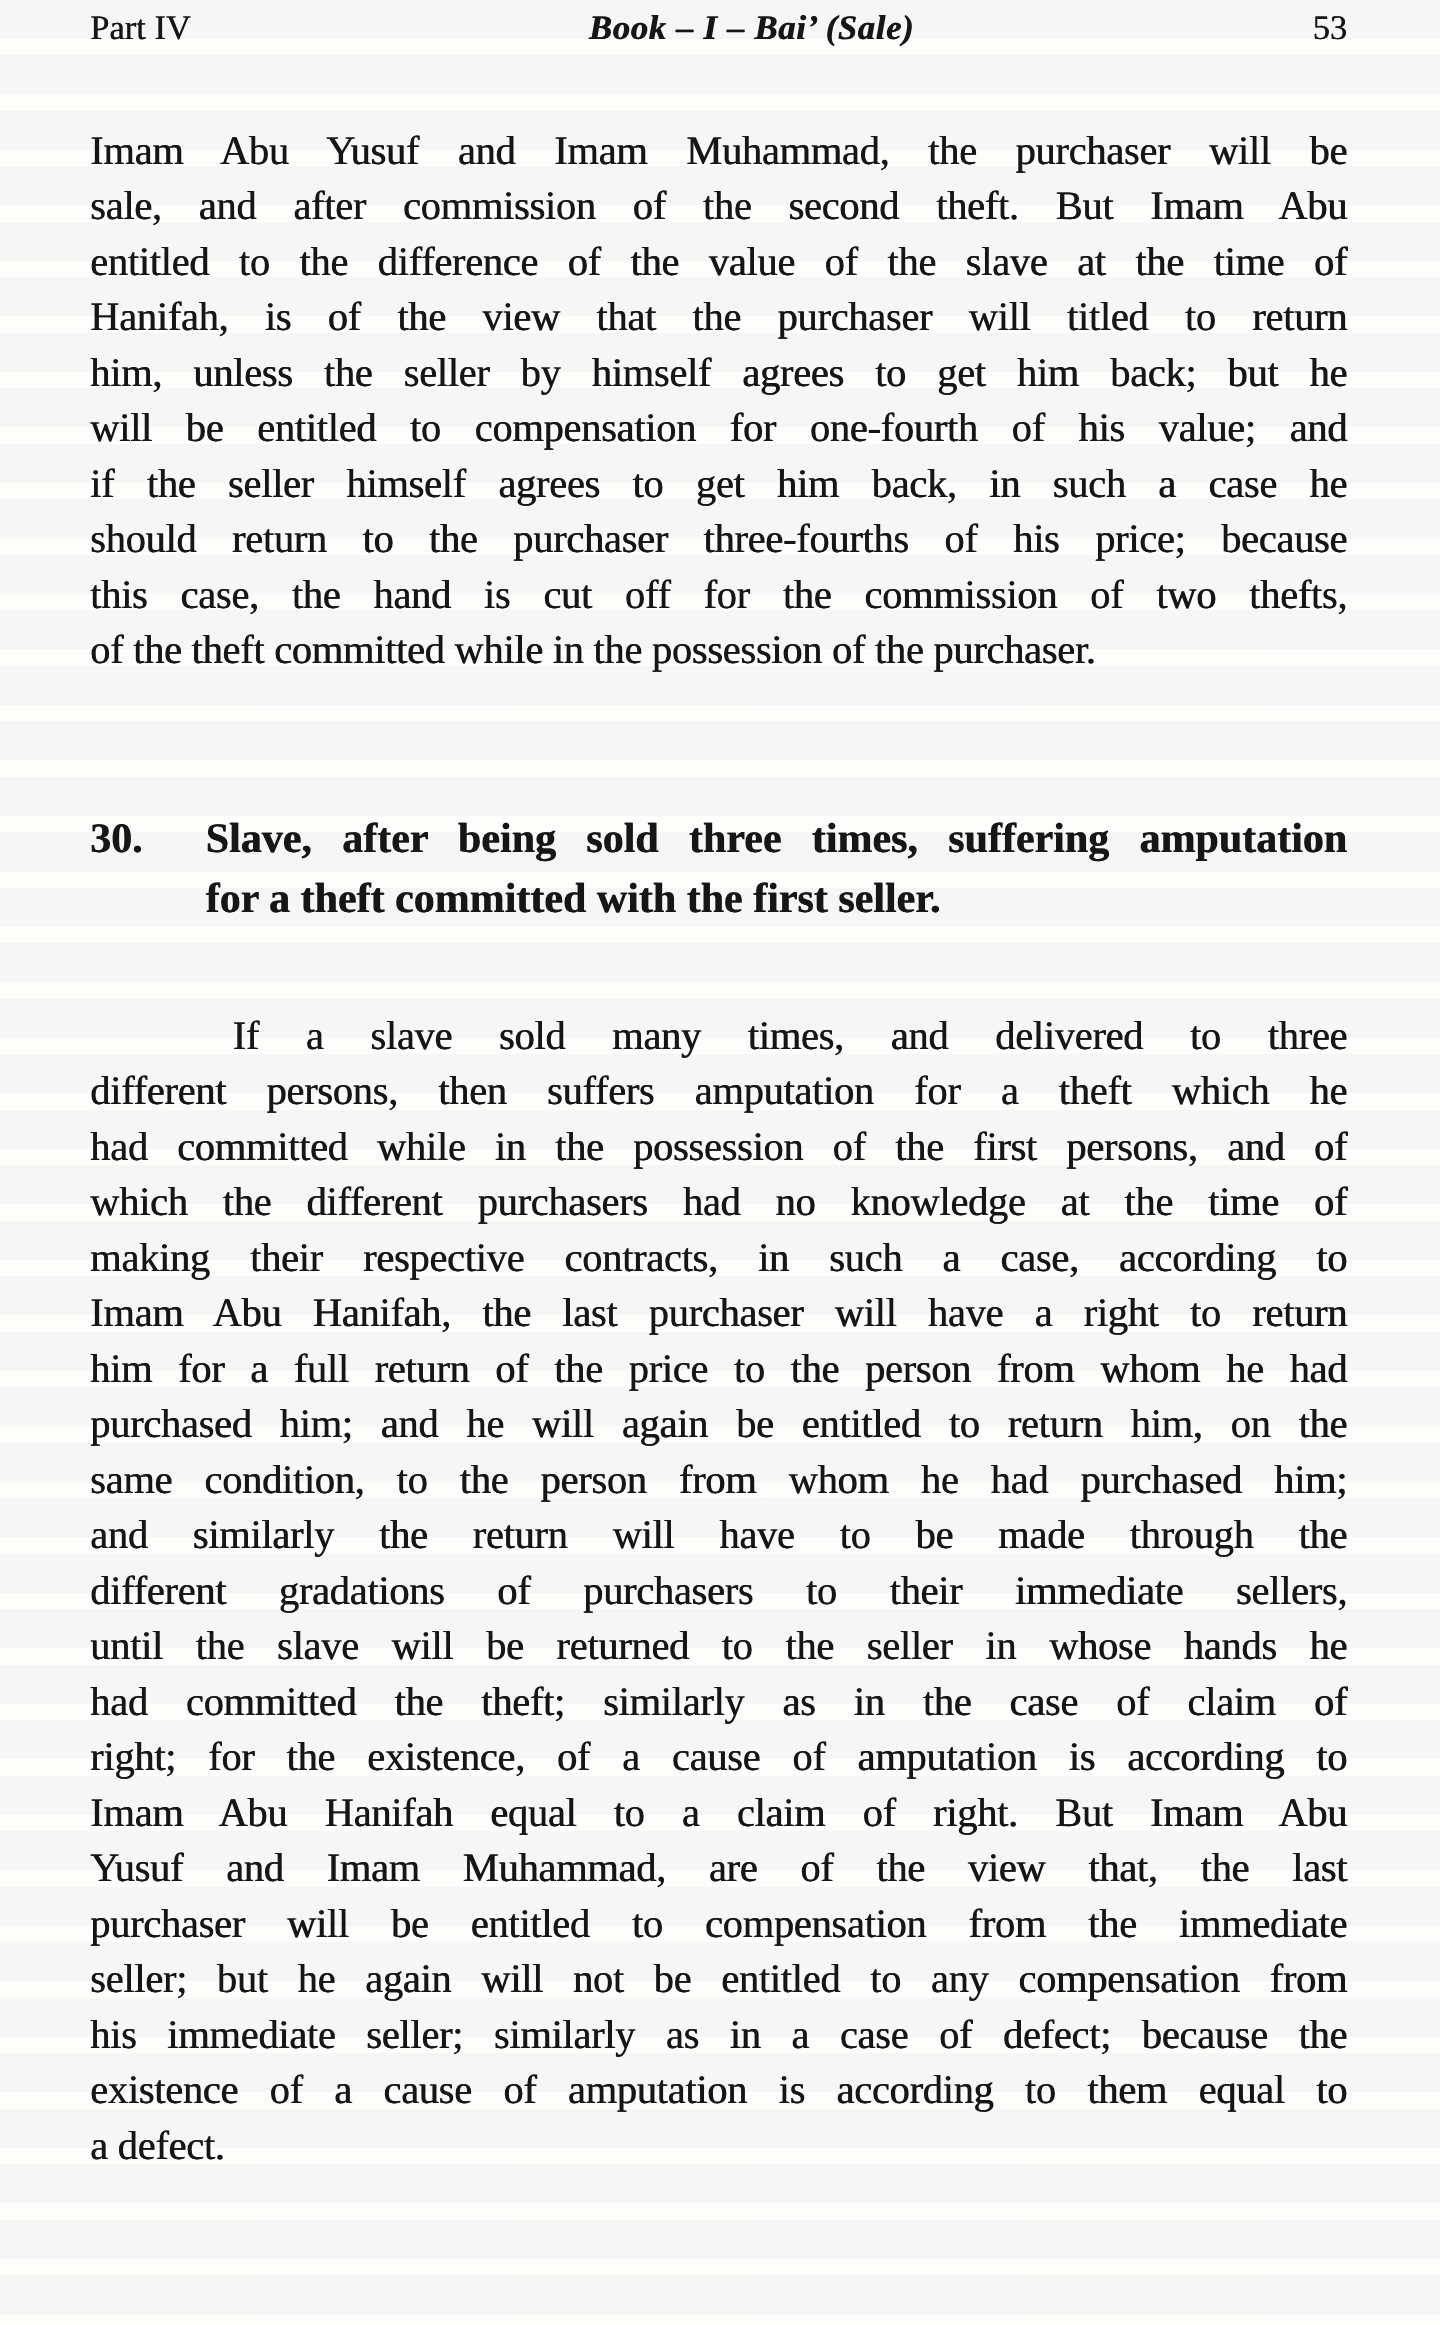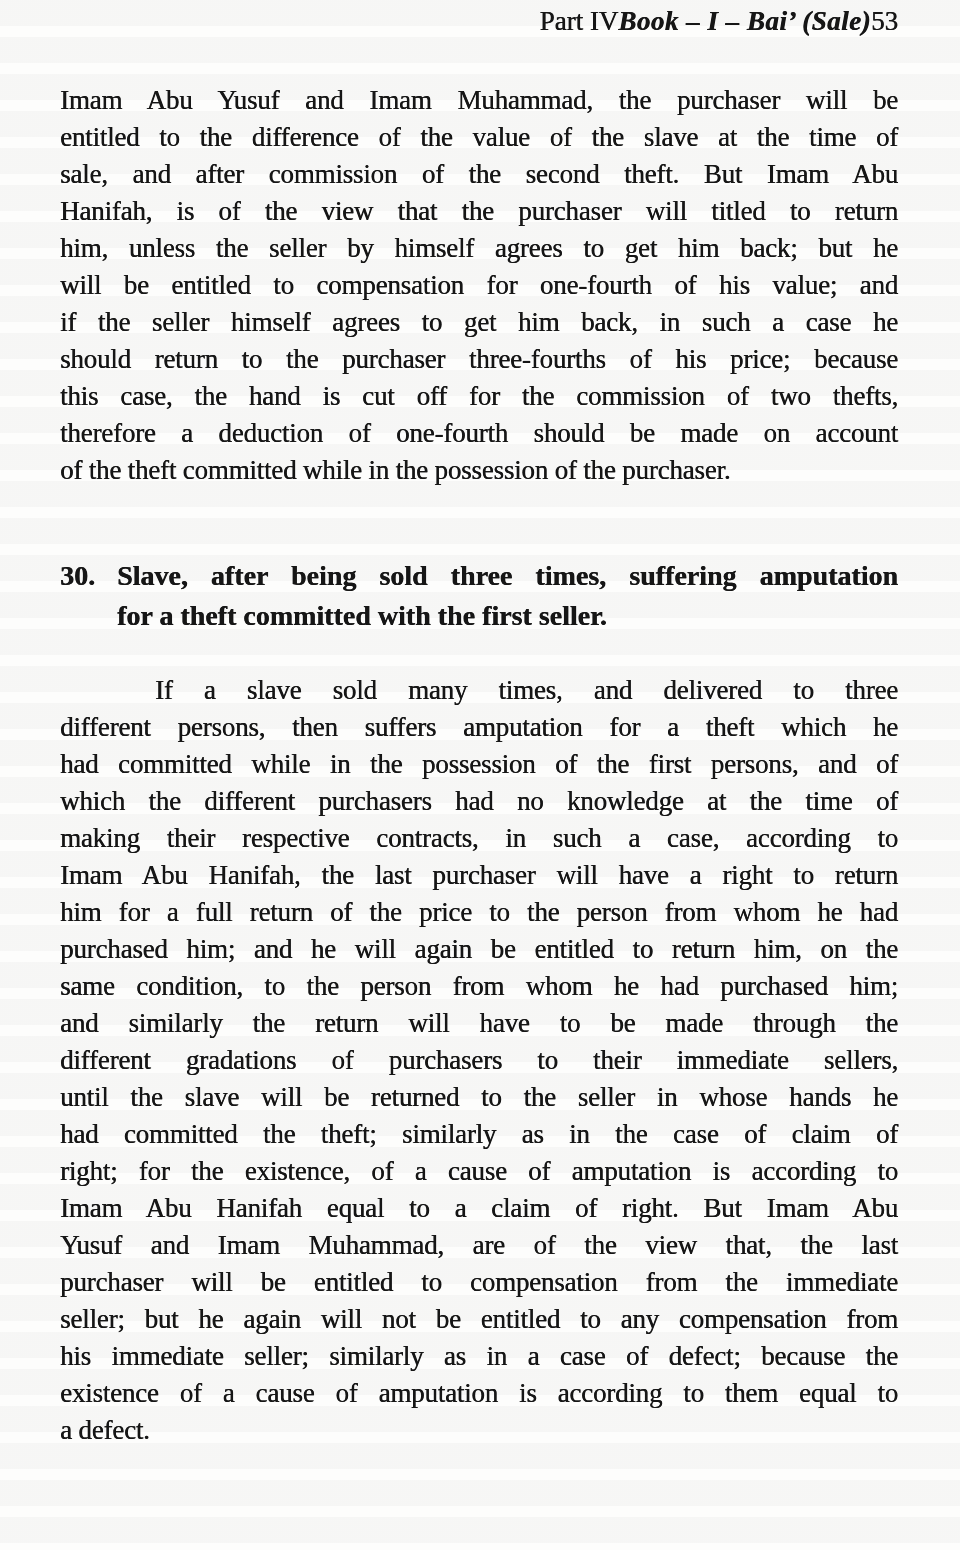--- a/index.html
+++ b/index.html
@@ -33,23 +33,23 @@
   }
   .content {
     position: absolute;
     left: 60px;
     width: 838px;
     text-shadow: 0.4px 0 0 currentColor; 
   }
   .running-header {
     top: 6px;
     display: flex;
-    justify-content: flex-end;
+    justify-content: space-between;
     align-items: baseline;
-    font-size: 27px;
+    font-size: 23px;
   }
   .running-header .center {
     font-weight: bold;
     font-style: italic;
     letter-spacing: 0.5px;
   }
   .bodytext {
     font-size: 27px;
     line-height: 37px;
     letter-spacing: -0.2px;
@@ -60,25 +60,26 @@
     text-align: justify;
     text-align-last: justify;
   }
   .lines .line:last-child {
     text-align-last: left;
   }
   .indent-first .line:first-child {
     text-indent: 95px;
   }
   .section-heading {
-    top: 556px;
+    top: 540px;
     display: flex;
     font-weight: bold;
     font-size: 28px;
     line-height: 40px;
+    gap: 20px;
   }
   .section-heading .num {
     flex: 0 0 57px;
   }
   .section-heading .head-lines {
     flex: 1 1 auto;
   }
 </style>
 </head>
 <body>
@@ -86,29 +87,28 @@
 <div class="page">
 
   <div class="content running-header">
     <span class="left">Part IV</span>
     <span class="center">Book – I – Bai’  (Sale)</span>
     <span class="right">53</span>
   </div>
 
   <div class="content bodytext para-1 lines">
       <div class="line">Imam Abu Yusuf and Imam Muhammad, the purchaser will be</div>
+      <div class="line">sale, and after commission of the second theft. But Imam Abu</div>
       <div class="line">entitled to the difference of the value of the slave at the time of</div>
-      <div class="line">sale, and after commission of the second theft. But Imam Abu</div>
       <div class="line">Hanifah, is of the view that the purchaser will titled to return</div>
       <div class="line">him, unless the seller by himself agrees to get him back; but he</div>
       <div class="line">will be entitled to compensation for one-fourth of his value; and</div>
       <div class="line">if the seller himself agrees to get him back, in such a case he</div>
       <div class="line">should return to the purchaser three-fourths of his price; because</div>
       <div class="line">this case, the hand is cut off for the commission of two thefts,</div>
-      <div class="line">therefore a deduction of one-fourth should be made on account</div>
       <div class="line">of the theft committed while in the possession of the purchaser.</div>
     </div>
 
   <div class="content section-heading">
     <span class="num">30.</span>
     <span class="head-lines lines">
         <div class="line">Slave, after being sold three times, suffering amputation</div>
         <div class="line">for a theft committed with the first seller.</div>
       </span>
   </div>

